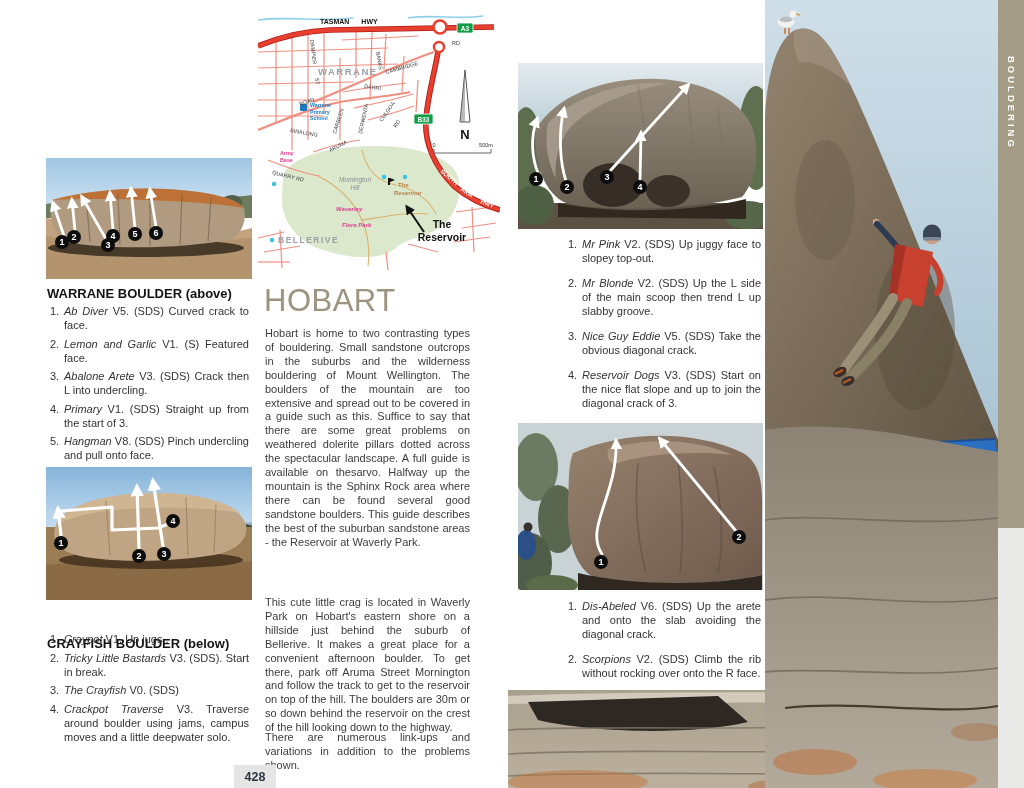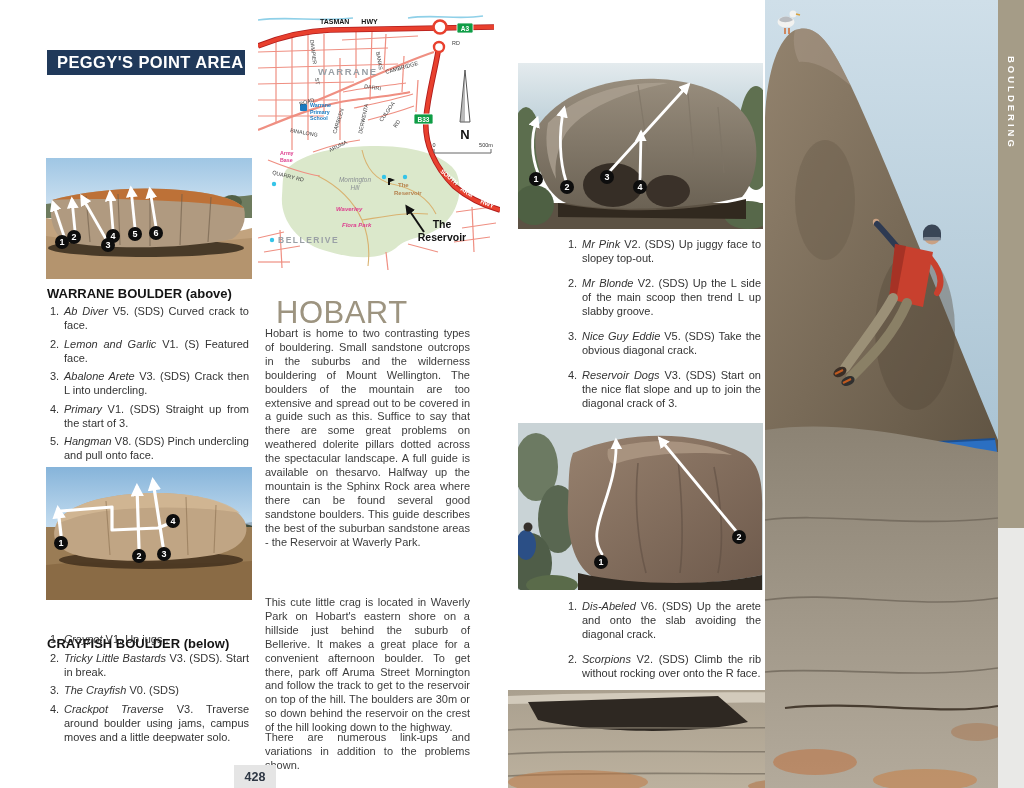--- a/index.html
+++ b/index.html
@@ -8,36 +8,35 @@
   .abs{position:absolute;}
   .navy{background:#20395a;color:#fff;font-weight:bold;font-size:16.5px;letter-spacing:.4px;
         display:flex;align-items:center;padding-left:10px;box-sizing:border-box;}
   .body-text{font-size:11px;line-height:13.9px;text-align:justify;color:#3c3c3c;}
   .col-head{font-weight:bold;font-size:13px;color:#141414;}
   .routes{font-size:11px;line-height:14px;color:#333;text-align:justify;}
   .ri{position:relative;padding-left:15px;margin-bottom:4.5px;}
   .ri.sp{margin-bottom:11px;}
   .rnum{position:absolute;left:1px;}
   .ri i{font-style:italic;}
-  .hobart{font-size:31px;color:#9d9480;letter-spacing:.5px;font-weight:normal;margin:12px;}
+  .hobart{font-size:31px;color:#9d9480;letter-spacing:.5px;font-weight:normal;margin:0;}
   .badge{background:#e5e5e5;color:#2e3744;font-weight:bold;font-size:12.5px;
          display:flex;align-items:center;justify-content:center;z-index:6;}
   .sidebar-tan{background:#a59c87;display:flex;justify-content:center;z-index:4;}
   .sidebar-gray{background:#e9e9e7;z-index:4;}
   .vlabel{writing-mode:vertical-rl;text-orientation:mixed;color:#fff;font-weight:bold;
           font-size:9.5px;letter-spacing:3px;margin-top:56px;}
   svg{display:block;}
   svg text{font-family:"Liberation Sans",sans-serif;}
 </style>
 </head>
 <body>
 
 <div class="spread">
 
-  <div class="abs navy" style="left:47px;top:50px;width:198px;height:25px;">PEGGY'S POINT AREA</div>
 
 
   <svg class="abs" style="left:46px;top:158px;" width="206" height="121" viewBox="0 0 206 121">
     <defs>
       <linearGradient id="sky1" x1="0" y1="0" x2="0" y2="1">
         <stop offset="0" stop-color="#9fc6e4"></stop>
           <stop offset="1" stop-color="#cfe2f1"></stop>
       </linearGradient>
       <marker id="aw1" viewBox="0 0 10 10" refX="7" refY="5" markerWidth="4.2" markerHeight="4.2" orient="auto">
         <path d="M0,0 L10,5 L0,10 Z" fill="#fff"></path>

